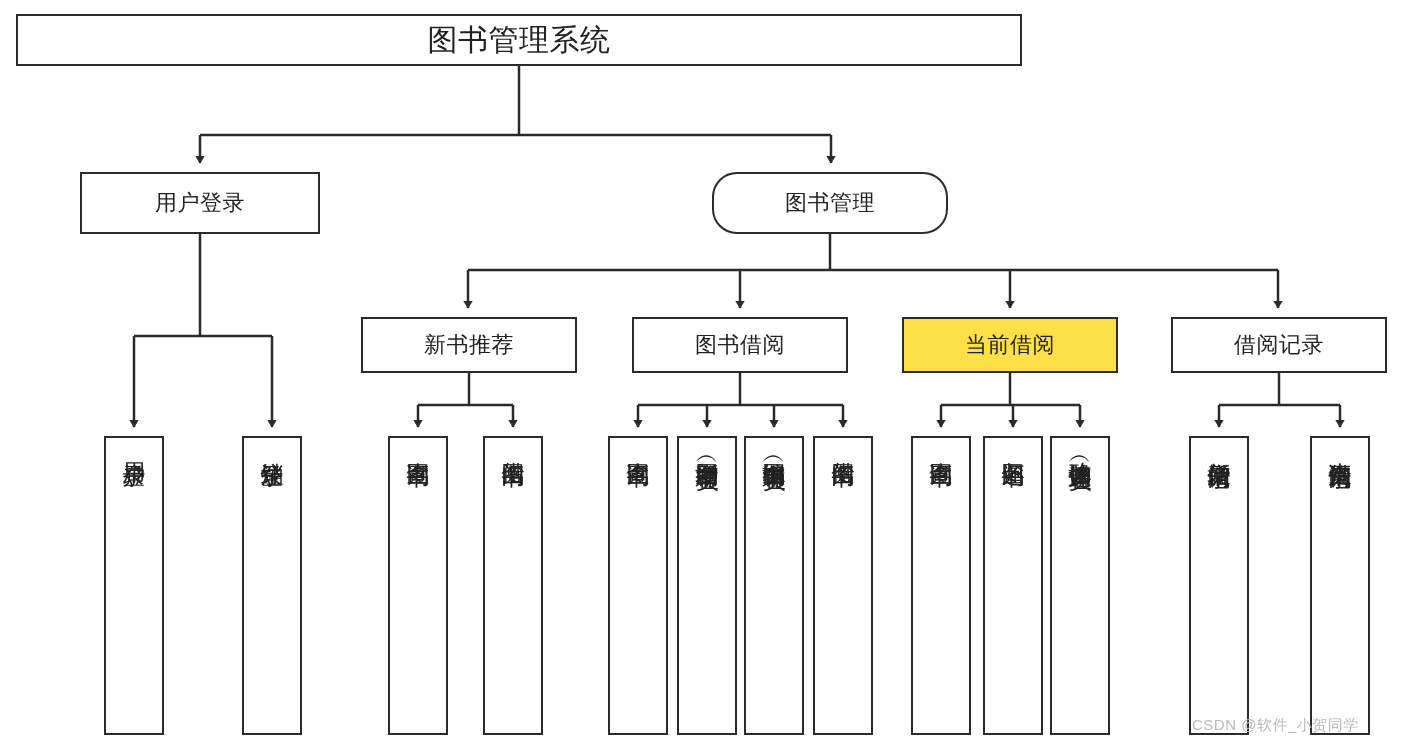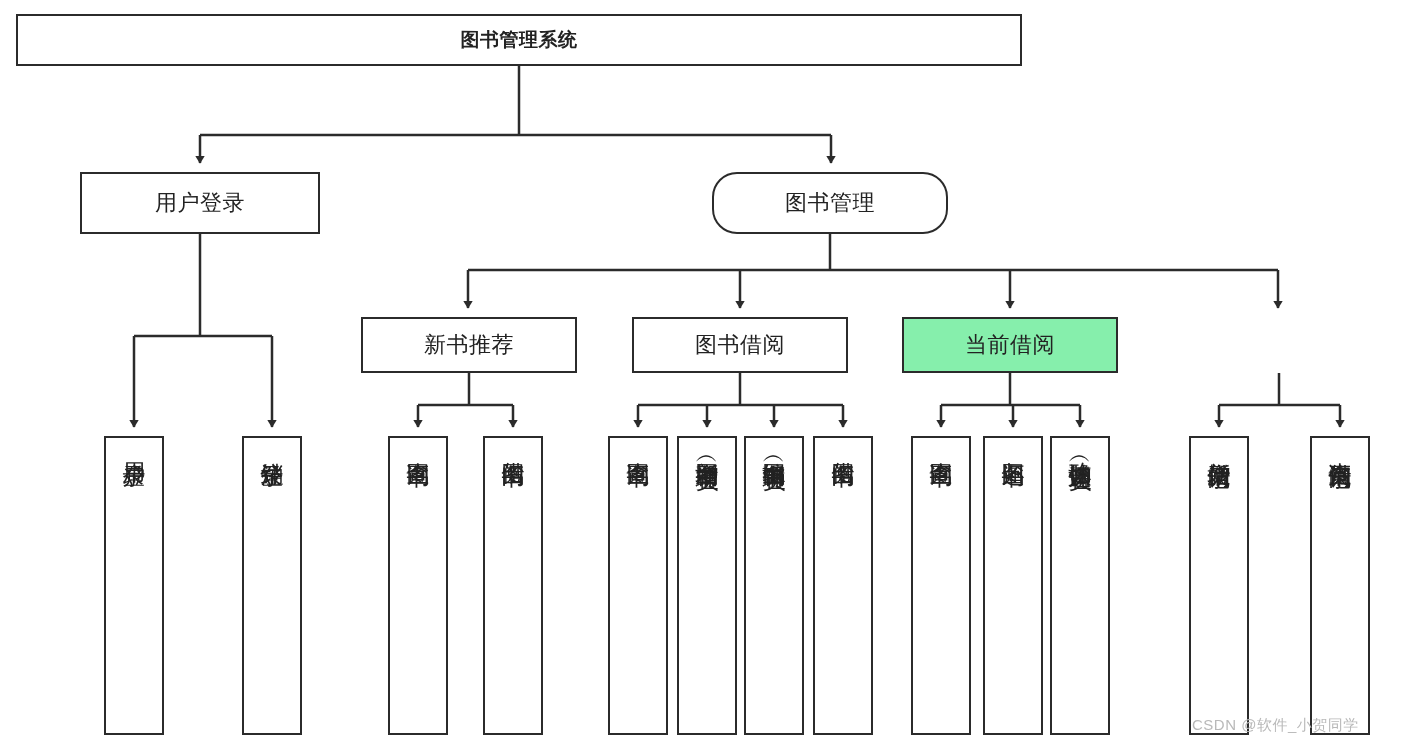--- a/index.html
+++ b/index.html
@@ -40,22 +40,21 @@
   .node-label {
     display: block;
     line-height: 1.08;
     letter-spacing: 0.5px;
   }
   .node.h .node-label {
     writing-mode: horizontal-tb;
     font-size: 22px;
   }
   .node.root .node-label {
-    font-size: 19px;
-    font-weight: bold;
+    font-size: 30px;
   }
   .node.v {
     align-items: flex-start;
     justify-content: center;
     padding-top: 6px;
   }
   .node.v .node-label {
     writing-mode: vertical-rl;
     text-orientation: upright;
     font-size: 23px;
@@ -149,22 +148,25 @@
   <div class="node h" style="left: 712px; top: 172px; width: 236px; height: 62px; border-color: rgb(43, 43, 43); background: rgb(255, 255, 255); color: rgb(34, 34, 34); border-radius: 25px;">
     <span class="node-label">图书管理</span>
   </div>
 
   <div class="node h" style="left: 632px; top: 317px; width: 216px; height: 56px; border-color: rgb(43, 43, 43); background: rgb(255, 255, 255); color: rgb(34, 34, 34);">
     <span class="node-label">图书借阅</span>
   </div>
   <div class="node h" style="left: 361px; top: 317px; width: 216px; height: 56px; border-color: rgb(43, 43, 43); background: rgb(255, 255, 255); color: rgb(34, 34, 34);">
     <span class="node-label">新书推荐</span>
   </div>
-  <div class="node h" style="left: 902px; top: 317px; width: 216px; height: 56px; border-color: rgb(43, 43, 43); background: #86efac; color: rgb(34, 34, 34);">
+  <div class="node h" style="left: 902px; top: 317px; width: 216px; height: 56px; border-color: rgb(43, 43, 43); background: #fde047; color: rgb(34, 34, 34);">
     <span class="node-label">当前借阅</span>
+  </div>
+  <div class="node h" style="left: 1171px; top: 317px; width: 216px; height: 56px; border-color: rgb(43, 43, 43); background: rgb(255, 255, 255); color: rgb(34, 34, 34);">
+    <span class="node-label">借阅记录</span>
   </div>
 
   <div class="node v" style="left: 104px; top: 436px; width: 60px; height: 299px; border-color: rgb(43, 43, 43); background: rgb(255, 255, 255); color: rgb(34, 34, 34);">
     <span class="node-label">用户登录</span>
   </div>
   <div class="node v" style="left: 242px; top: 436px; width: 60px; height: 299px; border-color: rgb(43, 43, 43); background: rgb(255, 255, 255); color: rgb(34, 34, 34);">
     <span class="node-label">注销登录</span>
   </div>
   <div class="node v" style="left: 388px; top: 436px; width: 60px; height: 299px; border-color: rgb(43, 43, 43); background: rgb(255, 255, 255); color: rgb(34, 34, 34);">
     <span class="node-label">查询图书</span>

